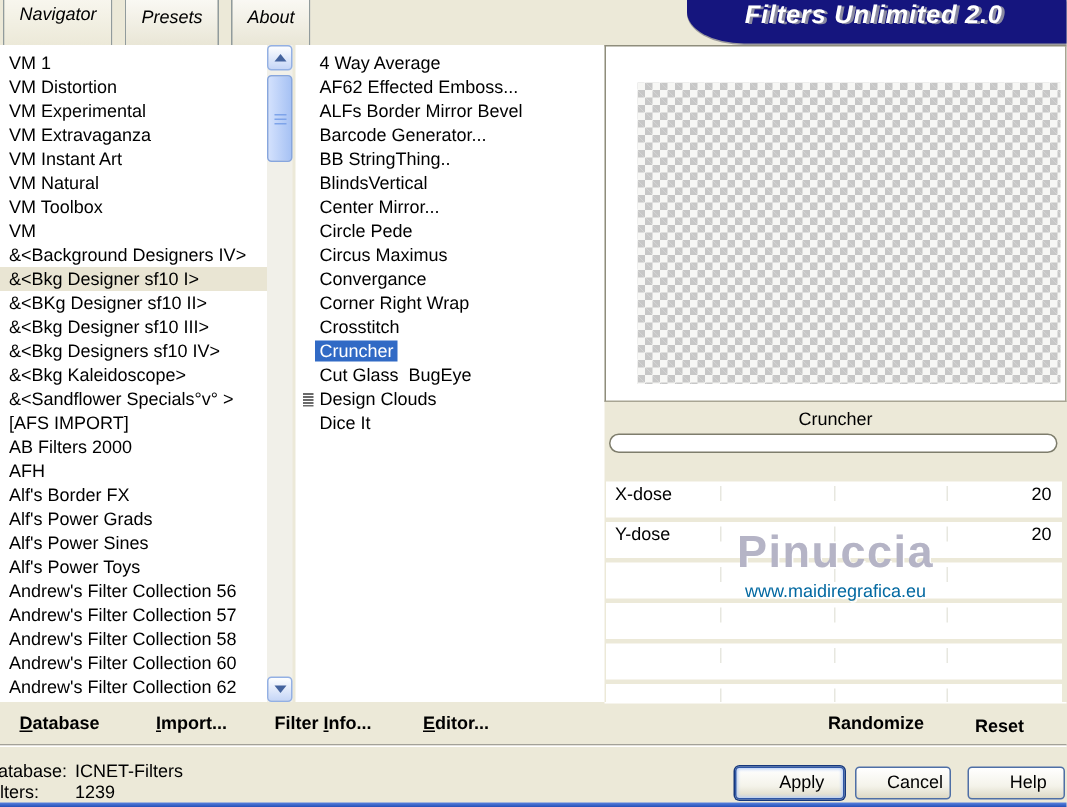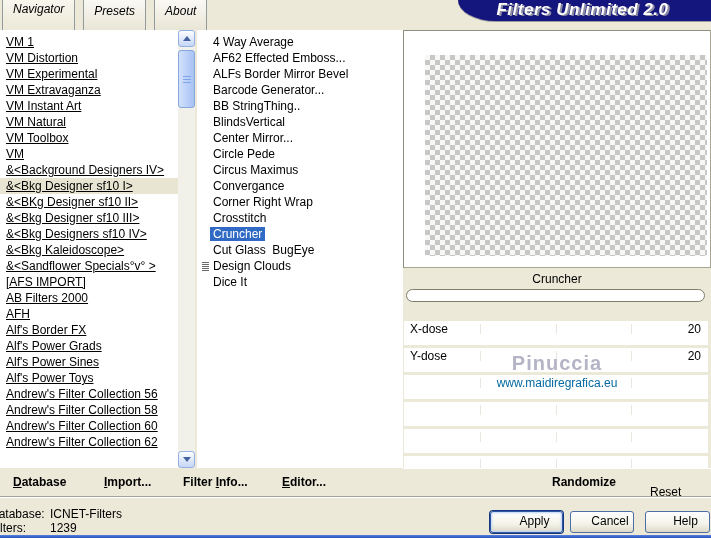--- a/index.html
+++ b/index.html
@@ -8,28 +8,28 @@
     background:var(--win-bg,#ece9d8);
     font-family:"Liberation Sans",sans-serif;font-size:12px;color:#000;
   }
   
   .tabstrip{position:absolute;left:2px;top:5px;height:25px;display:flex;align-items:flex-end;z-index:5;}
   .tab{height:20px;line-height:19px;padding:8px 10px;border:1px solid #919b9c;border-bottom:none;
        border-radius:3px 3px 0 0;background:linear-gradient(#fdfcf9,#e9e6d6);margin-right:8px;cursor:default;font-style:italic;}
   .tab.active{height:23px;line-height:21px;border-top:3px solid var(--tab-accent,#e89132);
        background:linear-gradient(#fbfaf4,#ece9d8);}
   
-  .banner{position:absolute;left:458px;top:0;width:253px;height:21px;background:var(--banner,#15157e);
+  .banner{position:absolute;left:458px;top:0;width:253px;height:29px;background:var(--banner,#15157e);
        border-bottom-left-radius:38px 21px;box-shadow:0 1px 0 rgba(90,90,110,.55);}
   .banner .bt{display:block;text-align:center;padding-right:4px;line-height:20px;
        font-size:17px;font-style:italic;font-weight:bold;color:#fff;letter-spacing:.5px;
        text-shadow:2px 1px 0 #8a8aa0;white-space:nowrap;}
   
   .left-list{position:absolute;left:0;top:30px;width:178px;height:438px;background:#fff;
-       padding-top:4px;box-sizing:border-box;overflow:hidden;text-decoration:underline;}
+       padding-top:4px;box-sizing:border-box;overflow:hidden;}
   .lrow{height:16px;line-height:16px;padding-left:6px;white-space:pre;overflow:hidden;}
   .lrow.sel-cat{background:var(--inactive-sel,#e9e5d3);}
   .mid-list{position:absolute;left:197px;top:30px;width:206px;height:438px;background:#fff;
        padding-top:4px;box-sizing:border-box;overflow:hidden;}
   .frow{height:16px;line-height:16px;padding-left:16px;white-space:pre;position:relative;}
   .sel-filter{background:var(--sel-blue,#316ac5);color:#fff;padding:0 3px;margin-left:-3px;}
   .stack-icon{position:absolute;left:5px;top:4px;width:7px;height:9px;
        background:repeating-linear-gradient(#6a6a6a 0 1px,transparent 1px 2px);}
   
   .vscroll{position:absolute;left:178px;top:30px;width:17px;height:438px;background:#f1f0e9;}
@@ -58,28 +58,28 @@
   .param-title{position:absolute;top:4px;width:100%;text-align:center;}
   .progress{position:absolute;top:21px;left:3px;width:297px;height:11px;background:#fff;
        border:1px solid #7e7d6c;border-radius:7px;}
   .slider-rows{position:absolute;top:53px;left:1px;right:3px;}
   .srow{height:24px;margin-bottom:3px;background:#fff;position:relative;line-height:16px;
        background-image:linear-gradient(#e7e7df,#e7e7df),linear-gradient(#e7e7df,#e7e7df),linear-gradient(#e7e7df,#e7e7df);
        background-size:1px 10px;background-position:25% 3px,50% 3px,75% 3px;background-repeat:no-repeat;}
   .srow .lab{position:absolute;left:6px;}
   .srow .val{position:absolute;right:7px;}
   .watermark{position:absolute;top:84px;width:100%;text-align:center;pointer-events:none;z-index:3;}
-  .wm1{font-size:20px;font-weight:bold;color:var(--wm,#b5b4c6);text-shadow:1px 1px 0 #fff;letter-spacing:1px;}
+  .wm1{font-size:30px;font-weight:bold;color:var(--wm,#b5b4c6);text-shadow:1px 1px 0 #fff;letter-spacing:1px;}
   .wm2{font-size:12px;color:#0369a1;text-shadow:1px 1px 0 #fff;margin-top:1px;}
   
   .menu-row{position:absolute;left:0;top:468px;width:403px;height:28px;}
   .menu-item{position:absolute;top:7px;font-weight:bold;white-space:pre;}
   .randomize-bar{position:absolute;left:403px;top:468px;width:308px;height:28px;border-top:1px solid #fff;box-sizing:border-box;}
   .rand-lbl{position:absolute;left:149px;top:6px;font-weight:bold;}
-  .reset-lbl{position:absolute;left:247px;top:16px;font-weight:normal;}
+  .reset-lbl{position:absolute;left:247px;top:8px;font-weight:bold;}
   .groove{position:absolute;top:496px;left:0;width:711px;height:0;border-top:1px solid #a3a198;border-bottom:1px solid #fff;}
   
   .status{position:absolute;left:0;top:498px;width:711px;height:37px;}
   .st{position:absolute;white-space:pre;}
   .st-l1{left:-10px;top:9px;} .st-v1{left:50px;top:9px;}
   .st-l2{left:-10px;top:23px;} .st-v2{left:50px;top:23px;}
   .xp-btn{position:absolute;height:22px;box-sizing:border-box;border:1px solid #4e6fa6;border-radius:3px;
        background:linear-gradient(#ffffff,#f4f3ea 60%,#ddd9c6);text-align:center;line-height:19px;cursor:default;padding-left:16px;}
   .xp-btn.default{border-color:#2f57a6;box-shadow:0 0 0 1px #16387c,inset 0 0 2px 1px #bcd2f7;}
   .btn-apply{left:490px;top:13px;width:73px;}
@@ -117,20 +117,21 @@
     <div class="lrow">&amp;&lt;Bkg Kaleidoscope&gt;</div>
     <div class="lrow">&amp;&lt;Sandflower Specials°v° &gt;</div>
     <div class="lrow">[AFS IMPORT]</div>
     <div class="lrow">AB Filters 2000</div>
     <div class="lrow">AFH</div>
     <div class="lrow">Alf's Border FX</div>
     <div class="lrow">Alf's Power Grads</div>
     <div class="lrow">Alf's Power Sines</div>
     <div class="lrow">Alf's Power Toys</div>
     <div class="lrow">Andrew's Filter Collection 56</div>
+    <div class="lrow">Andrew's Filter Collection 57</div>
     <div class="lrow">Andrew's Filter Collection 58</div>
     <div class="lrow">Andrew's Filter Collection 60</div>
     <div class="lrow">Andrew's Filter Collection 62</div>
   </div>
 
 <div class="vscroll">
   <div class="sb-btn up">
     <span class="tri-up"></span>
   </div>
   <div class="sb-thumb">

